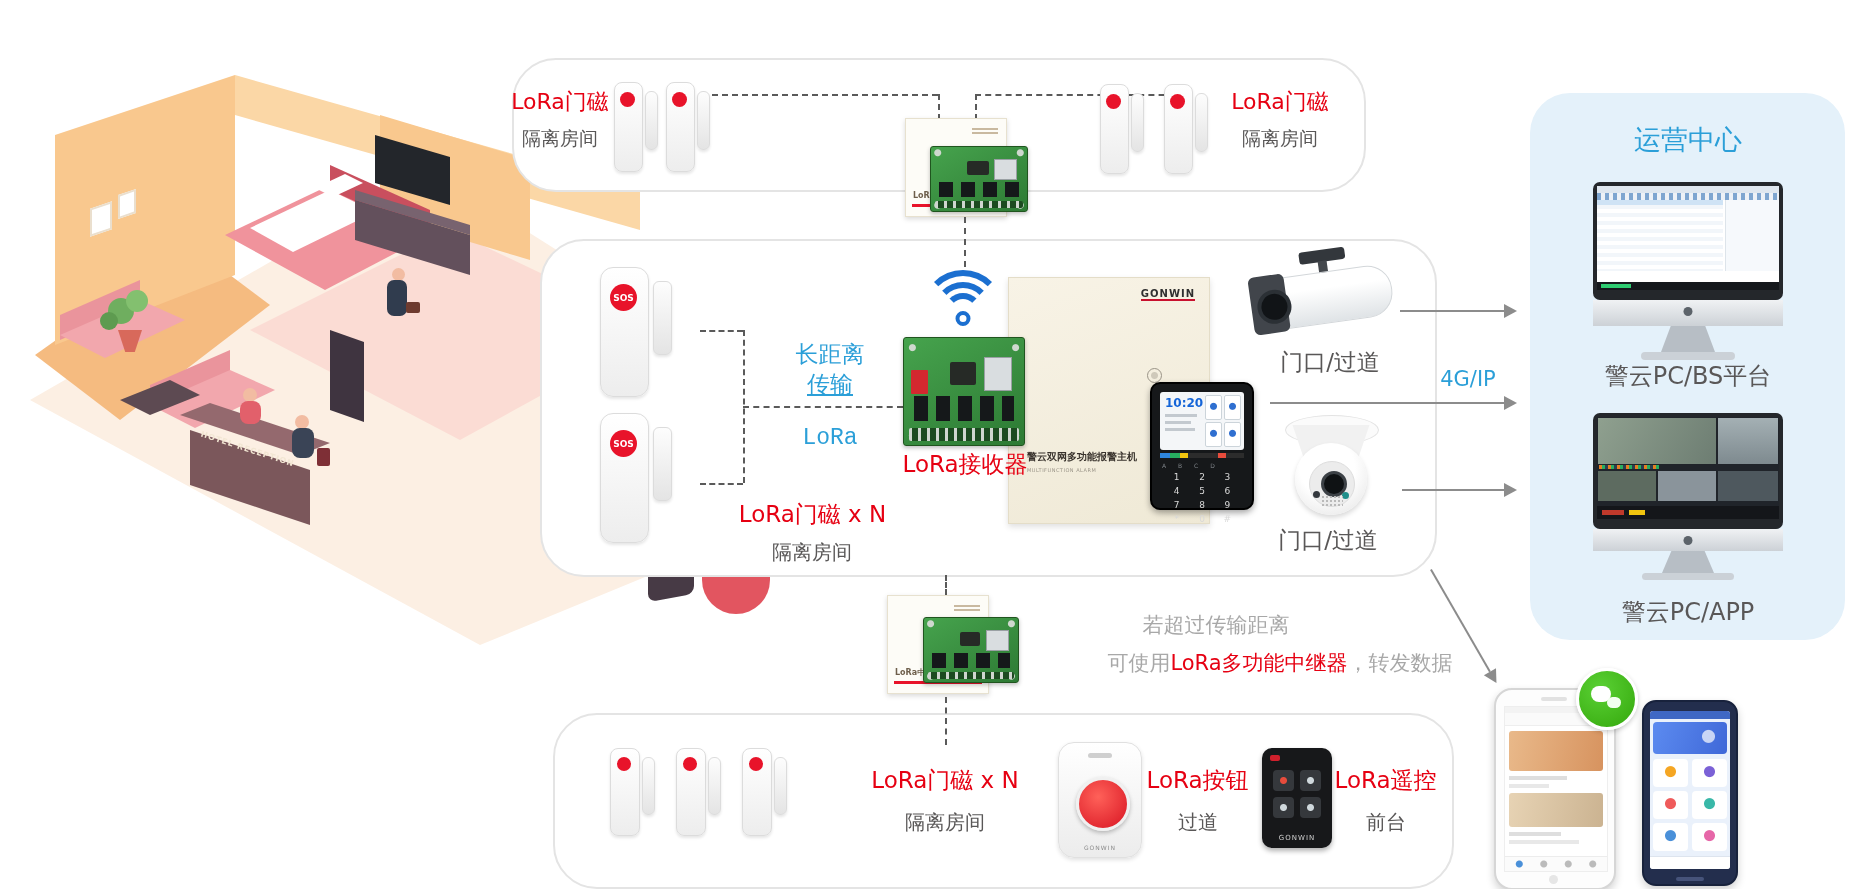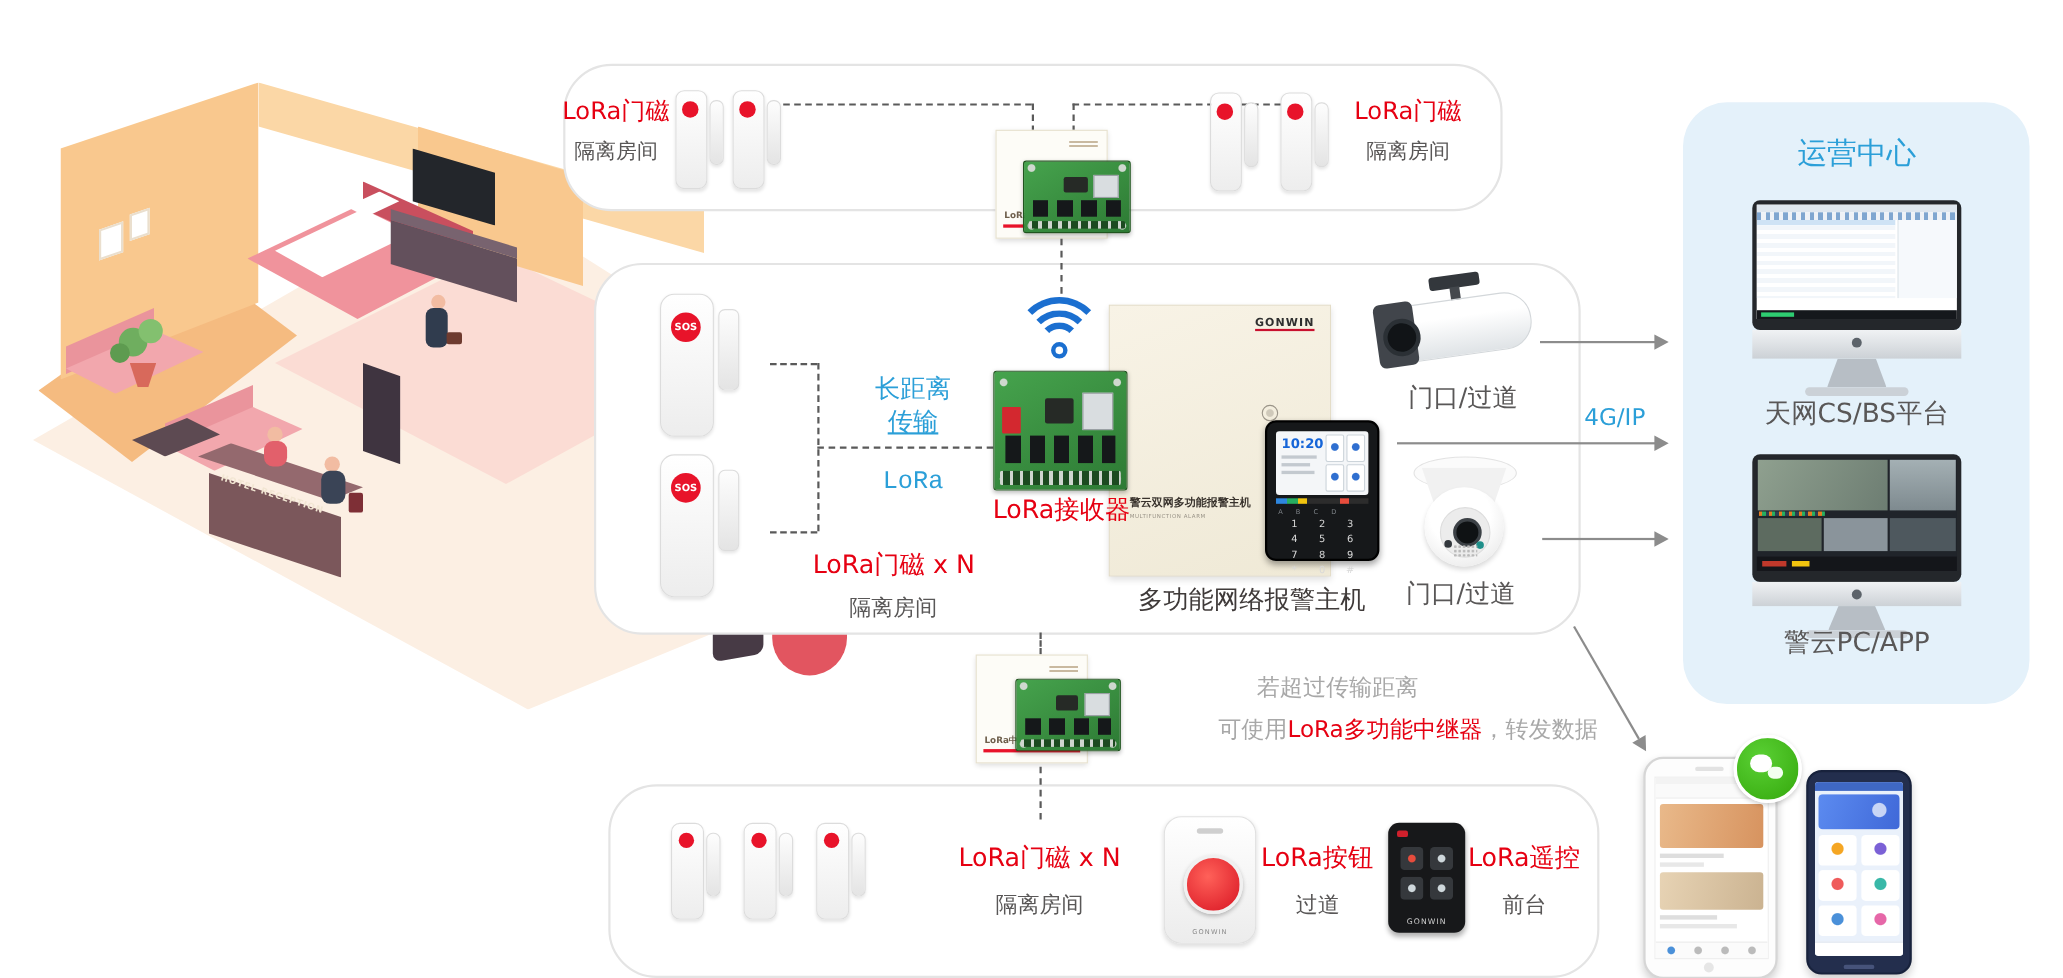--- a/index.html
+++ b/index.html
@@ -169,41 +169,41 @@
         <div class="abs" style="left:128px;top:14px;right:0;height:71px;background:#f6f9fc;border-left:1px solid #dde4ea;"></div>
         <div class="abs" style="left:0;bottom:0;width:100%;height:8px;background:#15181c;"></div>
         <div class="abs" style="left:4px;bottom:2px;width:30px;height:4px;background:#2ecc71;"></div>
       </div>
     </div>
     <div class="mon-chin" style="left:63px;top:207px;width:190px;height:26px;">
         <i></i>
       </div>
     <div class="mon-stand" style="left:131px;top:233px;width:54px;height:26px;"></div>
     <div class="mon-base" style="left:111px;top:259px;width:94px;height:8px;"></div>
-    <div class="lbl gray" style="left:63px;top:268px;width:190px;font-size:24px;"><span>天网CS/BS平台</span></div>
+    <div class="lbl gray" style="left:63px;top:268px;width:190px;font-size:24px;"><span>警云PC/BS平台</span></div>
 
     <div class="mon-frame" style="left:63px;top:320px;width:190px;height:116px;">
       <div class="mon-screen" style="background:#20242a;">
         <div class="abs" style="left:1px;top:1px;width:118px;height:46px;background:linear-gradient(120deg,#8fa08f,#6d7d72);"></div>
         <div class="abs" style="left:121px;top:1px;width:60px;height:46px;background:linear-gradient(180deg,#a4b0b4,#7e8a8f);"></div>
         <div class="abs" style="left:2px;top:48px;width:60px;height:4px;background:repeating-linear-gradient(90deg,#e67e22 0 3px,#27ae60 3px 6px,#2c3e50 6px 9px);"></div>
         <div class="abs" style="left:1px;top:54px;width:58px;height:30px;background:#5d6b60;"></div>
         <div class="abs" style="left:61px;top:54px;width:58px;height:30px;background:#8a949b;"></div>
         <div class="abs" style="left:121px;top:54px;width:60px;height:30px;background:#4e585e;"></div>
         <div class="abs" style="left:0;bottom:0;width:100%;height:13px;background:#14161a;"></div>
         <div class="abs" style="left:5px;bottom:4px;width:22px;height:5px;background:#c0392b;"></div>
         <div class="abs" style="left:32px;bottom:4px;width:16px;height:5px;background:#f1c40f;"></div>
       </div>
     </div>
     <div class="mon-chin" style="left:63px;top:436px;width:190px;height:22px;">
         <i></i>
       </div>
     <div class="mon-stand" style="left:132px;top:458px;width:52px;height:22px;"></div>
     <div class="mon-base" style="left:112px;top:480px;width:92px;height:7px;"></div>
-    <div class="lbl gray" style="left:63px;top:476px;width:190px;font-size:24px;"><span>警云PC/APP</span></div>
+    <div class="lbl gray" style="left:63px;top:504px;width:190px;font-size:24px;"><span>警云PC/APP</span></div>
   </div>
 
   <div class="box" style="left:512px;top:58px;width:850px;height:130px;"></div>
   <div class="lbl red" style="left:505px;top:88px;width:110px;font-size:22px;"><span>LoRa门磁</span></div>
   <div class="lbl gray f19" style="left:505px;top:127px;width:110px;"><span>隔离房间</span></div>
 
   <div class="sensor" style="left:614px;top:82px;width:27px;height:88px;border-radius:8px;"></div>
   <div class="dot" style="left:620px;top:92px;width:15px;height:15px;font-size:4px;"></div>
   <div class="magnet" style="left:645px;top:91px;width:11px;height:57px;"></div>
   <div class="sensor" style="left:666px;top:82px;width:27px;height:88px;border-radius:8px;"></div>
@@ -309,21 +309,20 @@
       <span>6</span>
       <span>7</span>
       <span>8</span>
       <span>9</span>
       <span>*</span>
       <span>0</span>
       <span>#</span>
     </div>
   </div>
 
-  <div class="lbl f23" style="left:1018px;top:532px;width:240px;color:#3f3a39;"><span>多功能网络报警主机</span></div>
 
   <div class="bullet" style="left:1243px;top:250px;width:160px;height:100px;">
     <div class="mount"></div>
     <div class="stem"></div>
     <div class="body"></div>
     <div class="hood"></div>
     <div class="lens"></div>
   </div>
   <div class="lbl gray f23" style="left:1270px;top:348px;width:120px;"><span>门口/过道</span></div>
 

